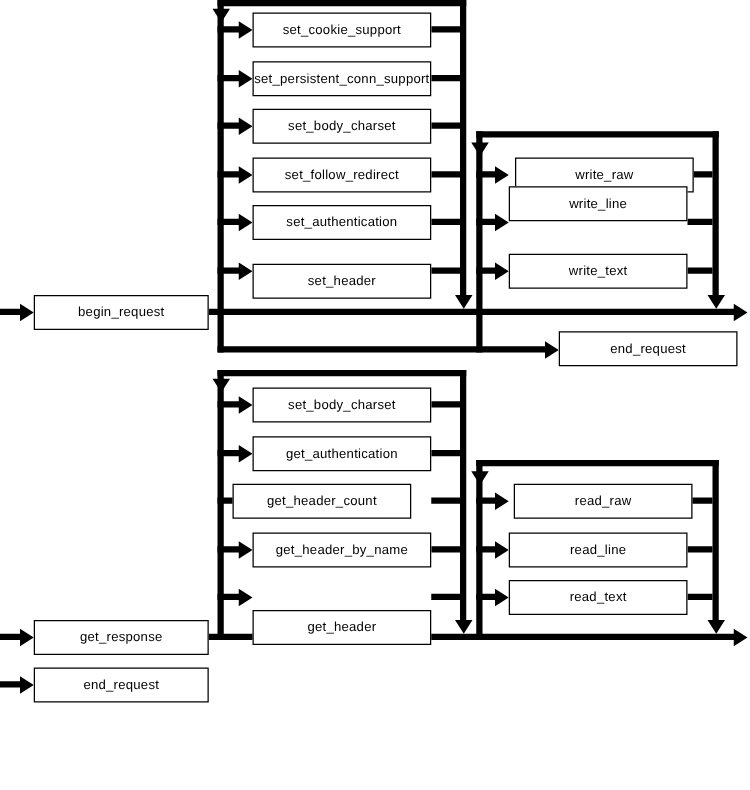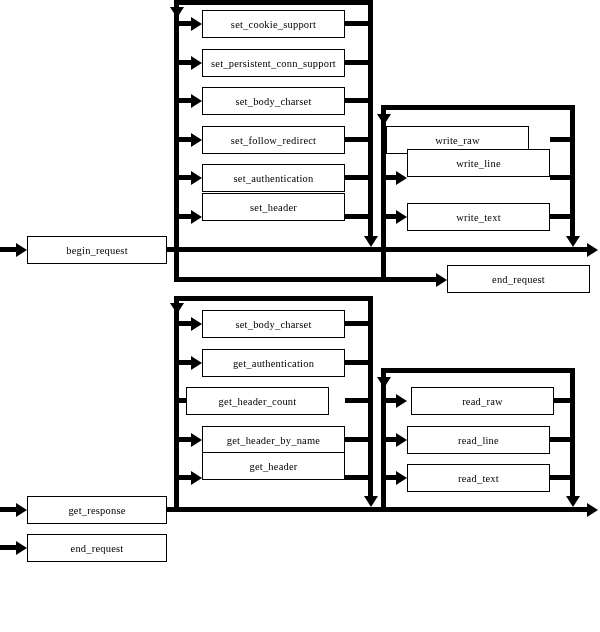--- a/index.html
+++ b/index.html
@@ -13,21 +13,21 @@
   .ar { position:absolute; width:0; height:0;
         border-top:7px solid transparent; border-bottom:7px solid transparent;
         border-left:11px solid var(--line); }
   .ad { position:absolute; width:0; height:0;
         border-left:7px solid transparent; border-right:7px solid transparent;
         border-top:11px solid var(--line); }
   .node {
     position:absolute; height:28px; box-sizing:border-box;
     border:1px solid var(--line); background:#fff; z-index:2;
     display:flex; align-items:center; justify-content:center;
-    font-size:10.5px; letter-spacing:0.2px; white-space:nowrap;font-family:Liberation Serif, serif;
+    font-size:10.5px; letter-spacing:0.2px; white-space:nowrap;
   }
 </style>
 </head>
 <body>
 
 <div id="canvas">
 
   <div>
 
     <div class="hl" style="left:174px;top:0;width:199px"></div>
@@ -56,32 +56,32 @@
     <div class="node" style="left:202px;top:126px;width:143px">set_follow_redirect</div>
     <div class="hl" style="left:345px;top:137px;width:25px"></div>
 
     <div class="hl" style="left:174px;top:175px;width:18px"></div>
     <div class="ar" style="left:191px;top:171px"></div>
     <div class="node" style="left:202px;top:164px;width:143px">set_authentication</div>
     <div class="hl" style="left:345px;top:175px;width:25px"></div>
 
     <div class="hl" style="left:174px;top:214px;width:18px"></div>
     <div class="ar" style="left:191px;top:210px"></div>
-    <div class="node" style="left:202px;top:193px;width:143px">set_header</div>
+    <div class="node" style="left:202px;top:211px;width:143px">set_header</div>
     <div class="hl" style="left:345px;top:214px;width:25px"></div>
 
     <div class="hl" style="left:381px;top:105px;width:194px"></div>
     <div class="vl" style="left:381px;top:105px;height:177px"></div>
     <div class="vl" style="left:570px;top:105px;height:131px"></div>
     <div class="ad" style="left:377px;top:114px"></div>
     <div class="ad" style="left:566px;top:236px"></div>
 
     <div class="hl" style="left:381px;top:137px;width:15px"></div>
     <div class="ar" style="left:396px;top:133px"></div>
-    <div class="node" style="left:386px;top:126px;width:143px">write_raw</div>
+    <div class="node" style="left:412px;top:126px;width:143px">write_raw</div>
     <div class="hl" style="left:550px;top:137px;width:20px"></div>
 
     <div class="hl" style="left:381px;top:175px;width:15px"></div>
     <div class="ar" style="left:396px;top:171px"></div>
     <div class="node" style="left:407px;top:149px;width:143px">write_line</div>
     <div class="hl" style="left:550px;top:175px;width:20px"></div>
 
     <div class="hl" style="left:381px;top:214px;width:15px"></div>
     <div class="ar" style="left:396px;top:210px"></div>
     <div class="node" style="left:407px;top:203px;width:143px">write_text</div>
@@ -121,21 +121,21 @@
     <div class="node" style="left:186px;top:387px;width:143px">get_header_count</div>
     <div class="hl" style="left:345px;top:398px;width:25px"></div>
 
     <div class="hl" style="left:174px;top:437px;width:18px"></div>
     <div class="ar" style="left:191px;top:433px"></div>
     <div class="node" style="left:202px;top:426px;width:143px">get_header_by_name</div>
     <div class="hl" style="left:345px;top:437px;width:25px"></div>
 
     <div class="hl" style="left:174px;top:475px;width:18px"></div>
     <div class="ar" style="left:191px;top:471px"></div>
-    <div class="node" style="left:202px;top:452px;width:143px">get_header</div>
+    <div class="node" style="left:202px;top:488px;width:143px">get_header</div>
     <div class="hl" style="left:345px;top:475px;width:25px"></div>
 
     <div class="hl" style="left:381px;top:368px;width:194px"></div>
     <div class="vl" style="left:381px;top:368px;height:144px"></div>
     <div class="vl" style="left:570px;top:368px;height:128px"></div>
     <div class="ad" style="left:377px;top:377px"></div>
     <div class="ad" style="left:566px;top:496px"></div>
 
     <div class="hl" style="left:381px;top:398px;width:15px"></div>
     <div class="ar" style="left:396px;top:394px"></div>

